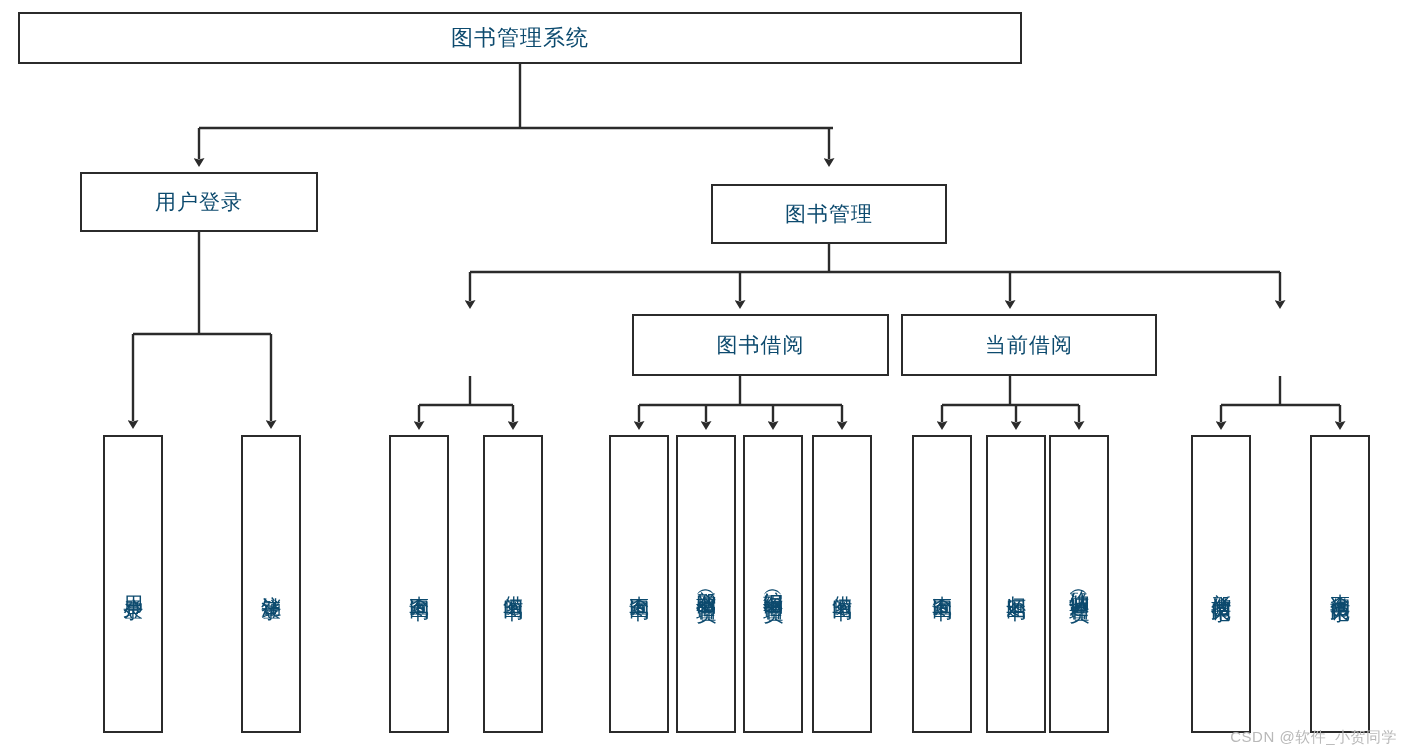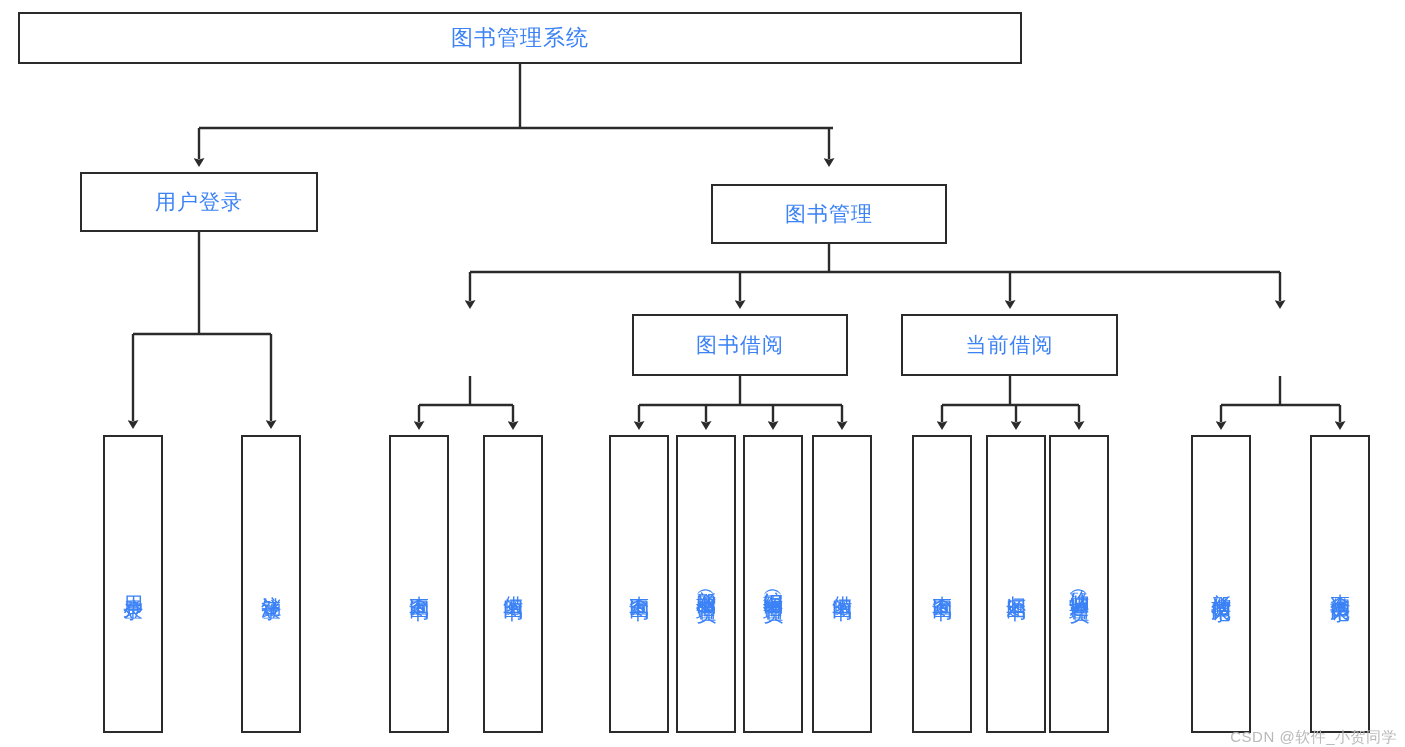--- a/index.html
+++ b/index.html
@@ -27,21 +27,21 @@
     pointer-events: none;
   }
   .node {
     position: absolute;
     box-sizing: border-box;
     border: 2.5px solid #2b2b2b;
     background: #ffffff;
     display: flex;
     align-items: center;
     justify-content: center;
-    color: #3b82f6;
+    color: #0c4a6e;
     z-index: 2;
   }
   .node.horiz {
     font-size: 21px;
     letter-spacing: 1px;
     line-height: 1.15;
   }
   .node.root {
     font-size: 22px;
   }
@@ -121,23 +121,23 @@
     </g>
   </svg>
 
   <div class="node horiz root" style="left:18px; top:12px; width:1004px; height:52px;">图书管理系统</div>
 
   <div class="node horiz" style="left:80px; top:172px; width:238px; height:60px;">用户登录</div>
 
   <div class="node horiz" style="left:711px; top:172px; width:236px; height:60px;margin-top:12px;">图书管理</div>
 
 
-  <div class="node horiz" style="left:632px; top:314px; width:216px; height:62px;">图书借阅</div>
+  <div class="node horiz" style="left:632px; top:314px; width:257px; height:62px;">图书借阅</div>
 
-  <div class="node horiz" style="left:901px; top:314px; width:217px; height:62px;text-align:center;">当前借阅</div>
+  <div class="node horiz" style="left:901px; top:314px; width:256px; height:62px;text-align:center;">当前借阅</div>
 
 
   <div class="node vert" style="left:103px; top:435px; width:60px; height:298px;">用户登录</div>
 
   <div class="node vert" style="left:241px; top:435px; width:60px; height:298px;">注销登录</div>
 
   <div class="node vert" style="left:389px; top:435px; width:60px; height:298px;">查询图书</div>
 
   <div class="node vert" style="left:483px; top:435px; width:60px; height:298px;">借阅图书</div>
 

